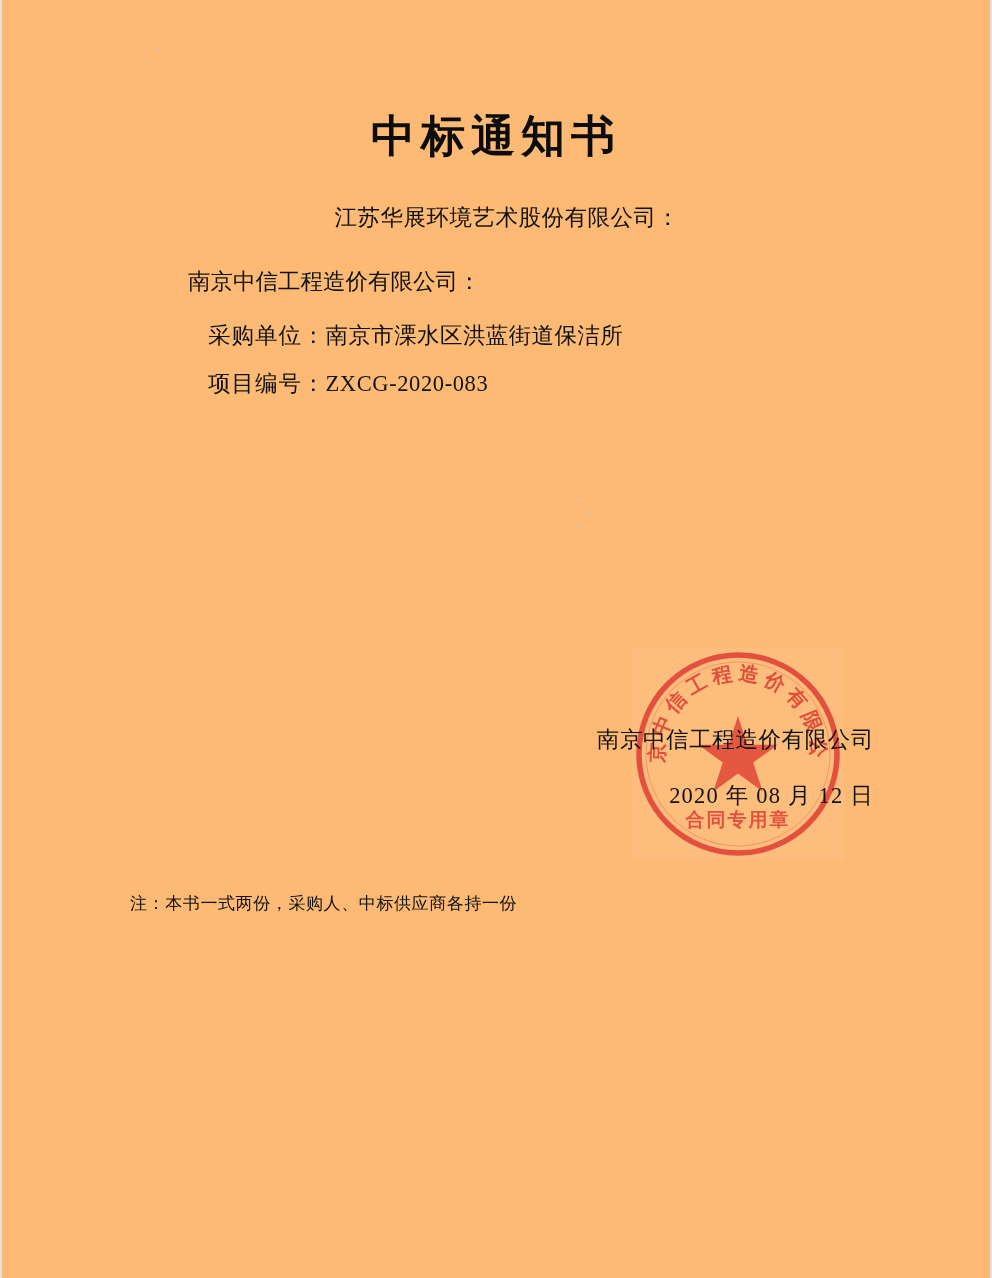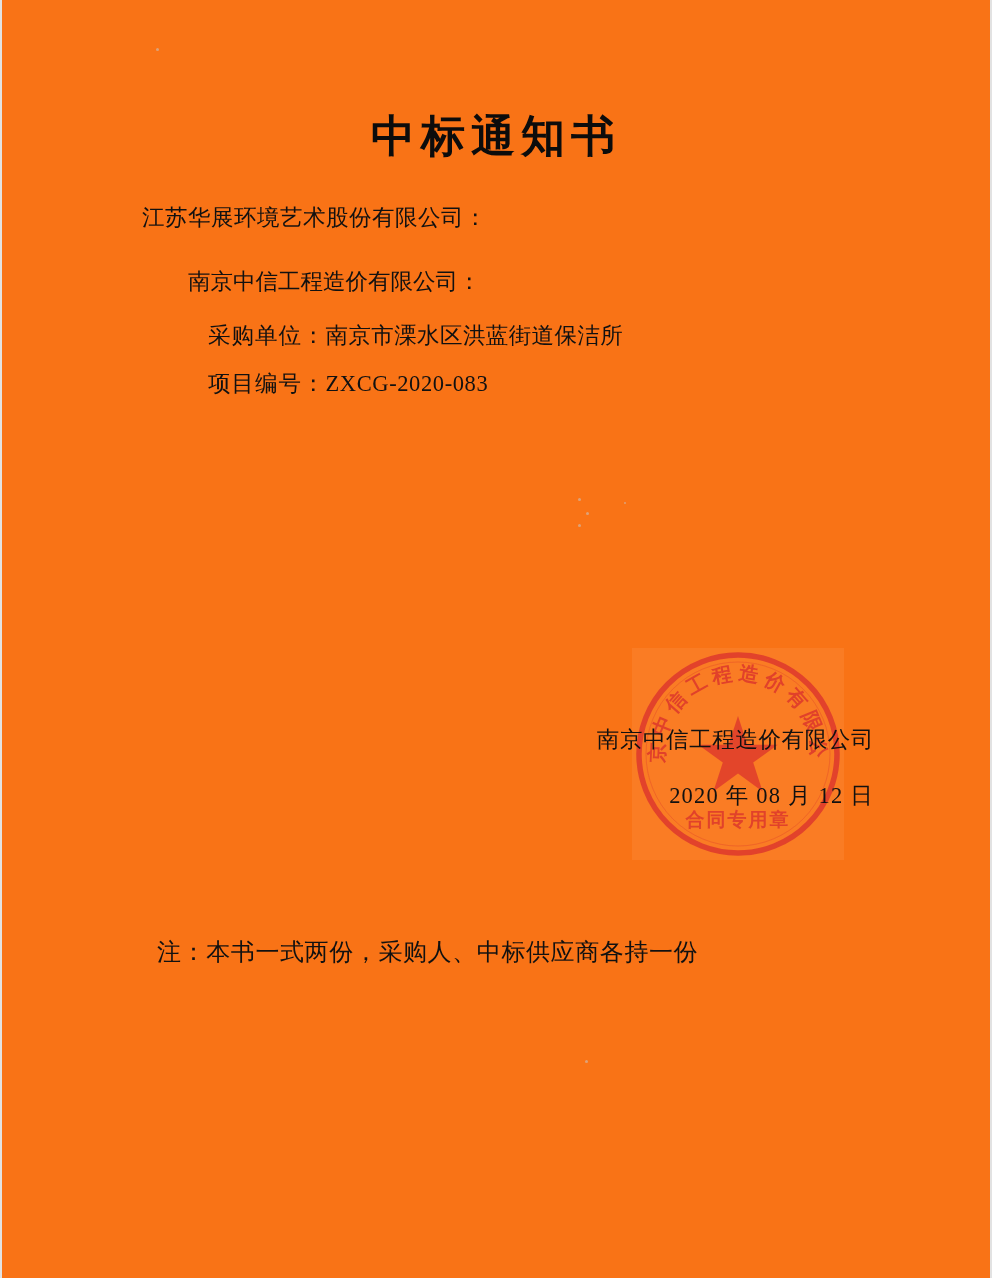--- a/index.html
+++ b/index.html
@@ -11,21 +11,21 @@
     width: 992px;
     height: 1278px;
     position: relative;
     font-family: "Liberation Serif", "DejaVu Serif", serif;
     color: #111;
     overflow: hidden;
   }
   .page {
     position: absolute;
     inset: 0;
-    background: #f97316;
+    background: #fdba74;
   }
   
   .speck {
     position: absolute;
     background: #c9c9c9;
     border-radius: 50%;
     opacity: .55;
   }
   .title {
     position: absolute;
@@ -43,20 +43,21 @@
     position: absolute;
     left: 142px;
     top: 200px;
     width: 730px;
   }
   .salutation {
     font-size: 22.5px;
     line-height: 36px;
     letter-spacing: .5px;
     margin-bottom: 16px;
+    text-align: center;
   }
   .para {
     font-size: 22.5px;
     line-height: 40px;
     letter-spacing: .3px;
     text-align: justify;
     text-justify: inter-ideograph;
     margin: 0 0 4px 0;
   }
   .para .indent { display: inline-block; width: 46px; }
@@ -91,24 +92,23 @@
     font-size: 22.5px;
     line-height: 56px;
     letter-spacing: .6px;
     z-index: 3;
   }
   .sign-date { letter-spacing: 1.2px; text-align: right; }
 
   .footnote {
     position: absolute;
     left: 130px;
-    top: 936px;
-    font-size: 24px;
+    top: 892px;
+    font-size: 17px;
     letter-spacing: .6px;
-    margin-left: 27px;
   }
 
   
   .seal {
     position: absolute;
     left: 632px;
     top: 648px;
     width: 212px;
     height: 212px;
     z-index: 2;

